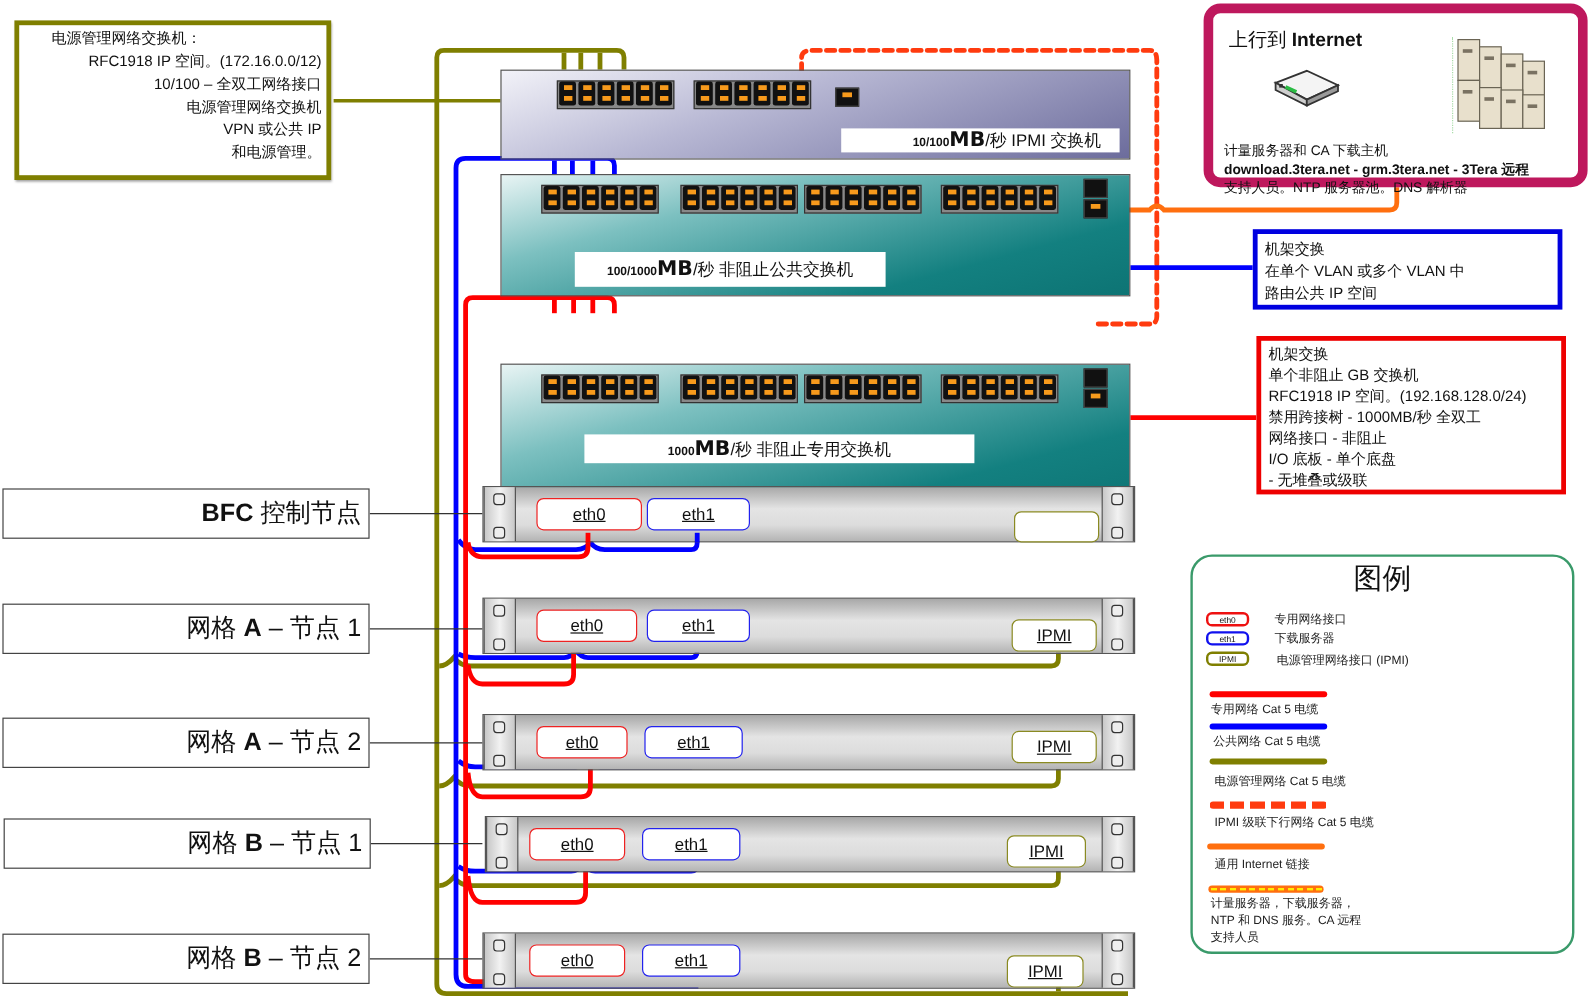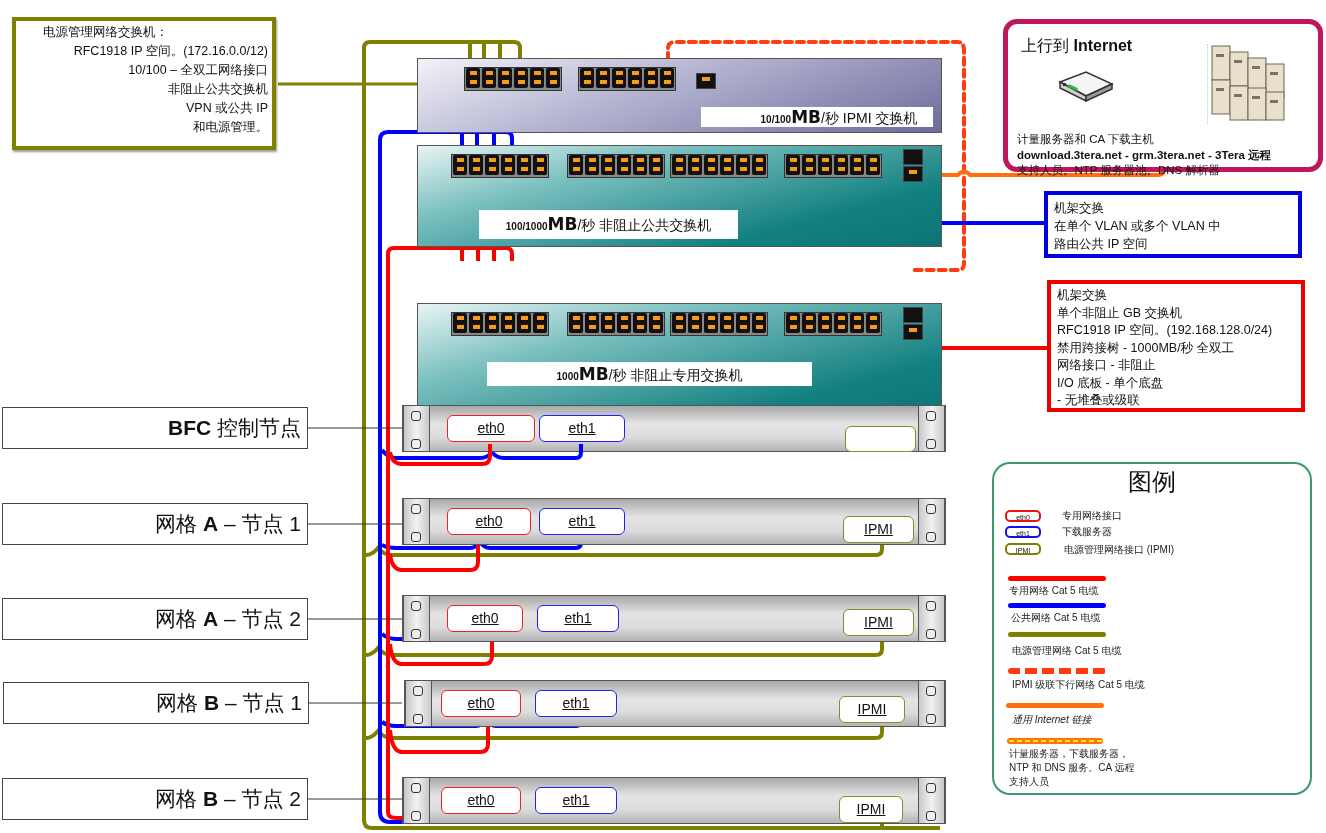--- a/index.html
+++ b/index.html
@@ -8,21 +8,21 @@
   .abs { position:absolute; }
   svg.wires { position:absolute; left:0; top:0; width:1326px; height:833px; z-index:1; }
   svg.wires2 { position:absolute; left:0; top:0; width:1326px; height:833px; z-index:3; pointer-events:none; }
 
   
   .ipmi-note { left:12px; top:17px; width:264px; height:133px; border:4px solid #7f7f00; background:#fff;
                box-shadow:1px 2px 2px #999; z-index:2; text-align:right; font-size:12.5px; line-height:19px; padding:2px 4px 0 0; box-sizing:border-box; }
   .ipmi-note .l0 { text-align:left; padding-left:27px; }
 
   
-  .inet-box { left:1003px; top:19px; width:320px; height:153px; border:5px solid #be185d; border-radius:14px; background:#fff; z-index:2; box-sizing:border-box;padding-left:24px; }
+  .inet-box { left:1003px; top:3px; width:320px; height:153px; border:8px solid #be185d; border-radius:14px; background:#fff; z-index:2; box-sizing:border-box;padding-left:24px; }
   .inet-title { left:13px; top:12px; font-size:16px; }
   .inet-title b { font-weight:bold; }
   .inet-desc { left:9px; top:108px; font-size:11.5px; line-height:15.5px; }
   .router { left:48px; top:44px; width:60px; height:34px; }
   .servers { left:200px; top:14px; width:78px; height:84px; }
   .dotline { left:199px; top:20px; width:1px; height:80px; border-left:1px dotted #aaddaa; }
 
   
   .switch { position:absolute; border:1px solid #555; box-sizing:border-box; z-index:2; }
   .sw-ipmi { left:417px; top:58px; width:525px; height:75px;
@@ -125,21 +125,21 @@
   <path d="M308 524 H402" stroke="#333" stroke-width="1" fill="none"></path>
   <path d="M308 619 H402" stroke="#333" stroke-width="1" fill="none"></path>
   <path d="M308 703 H402" stroke="#333" stroke-width="1" fill="none"></path>
   <path d="M308 799 H402" stroke="#333" stroke-width="1" fill="none"></path>
 </svg>
 
 <div class="abs ipmi-note">
   <div class="l0">电源管理网络交换机：</div>
   <div>RFC1918 IP 空间。(172.16.0.0/12)</div>
   <div>10/100 – 全双工网络接口</div>
-  <div>非阻止公共交换机</div>
+  <div>电源管理网络交换机</div>
   <div>VPN 或公共 IP</div>
   <div>和电源管理。</div>
 </div>
 
 <div class="abs inet-box">
   <div class="abs inet-title">
     <span>上行到</span>
     <b>Internet</b>
   </div>
   <svg class="abs router" viewBox="0 0 60 34">
@@ -380,21 +380,21 @@
 
   <div class="lg-line" style="top:112px;background:#ff0000;"></div>
   <div class="lg-text" style="left:15px;top:120px;">专用网络 Cat 5 电缆</div>
   <div class="lg-line" style="top:139px;background:#0000ff;"></div>
   <div class="lg-text" style="left:17px;top:147px;">公共网络 Cat 5 电缆</div>
   <div class="lg-line" style="top:168px;background:#7f7f00;"></div>
   <div class="lg-text" style="left:18px;top:180px;">电源管理网络 Cat 5 电缆</div>
   <div class="lg-dash" style="top:204px;"></div>
   <div class="lg-text" style="left:18px;top:214px;">IPMI 级联下行网络 Cat 5 电缆</div>
   <div class="lg-line" style="top:239px;background:#ff6f0f;left:12px;"></div>
-  <div class="lg-text" style="left:18px;top:249px;font-style:italic;">通用 Internet 链接</div>
+  <div class="lg-text" style="left:18px;top:249px;">通用 Internet 链接</div>
   <div class="lg-mixed" style="top:274px;"></div>
   <div class="lg-text" style="left:15px;top:283px;line-height:14px;">
     <div>计量服务器，下载服务器，</div>
     <div>NTP 和 DNS 服务。CA 远程</div>
     <div>支持人员</div>
   </div>
 </div>
 
 <svg class="wires2" viewBox="0 0 1326 833">
   <path d="M490 444 V452" stroke="#ff0000" stroke-width="4" fill="none"></path>

